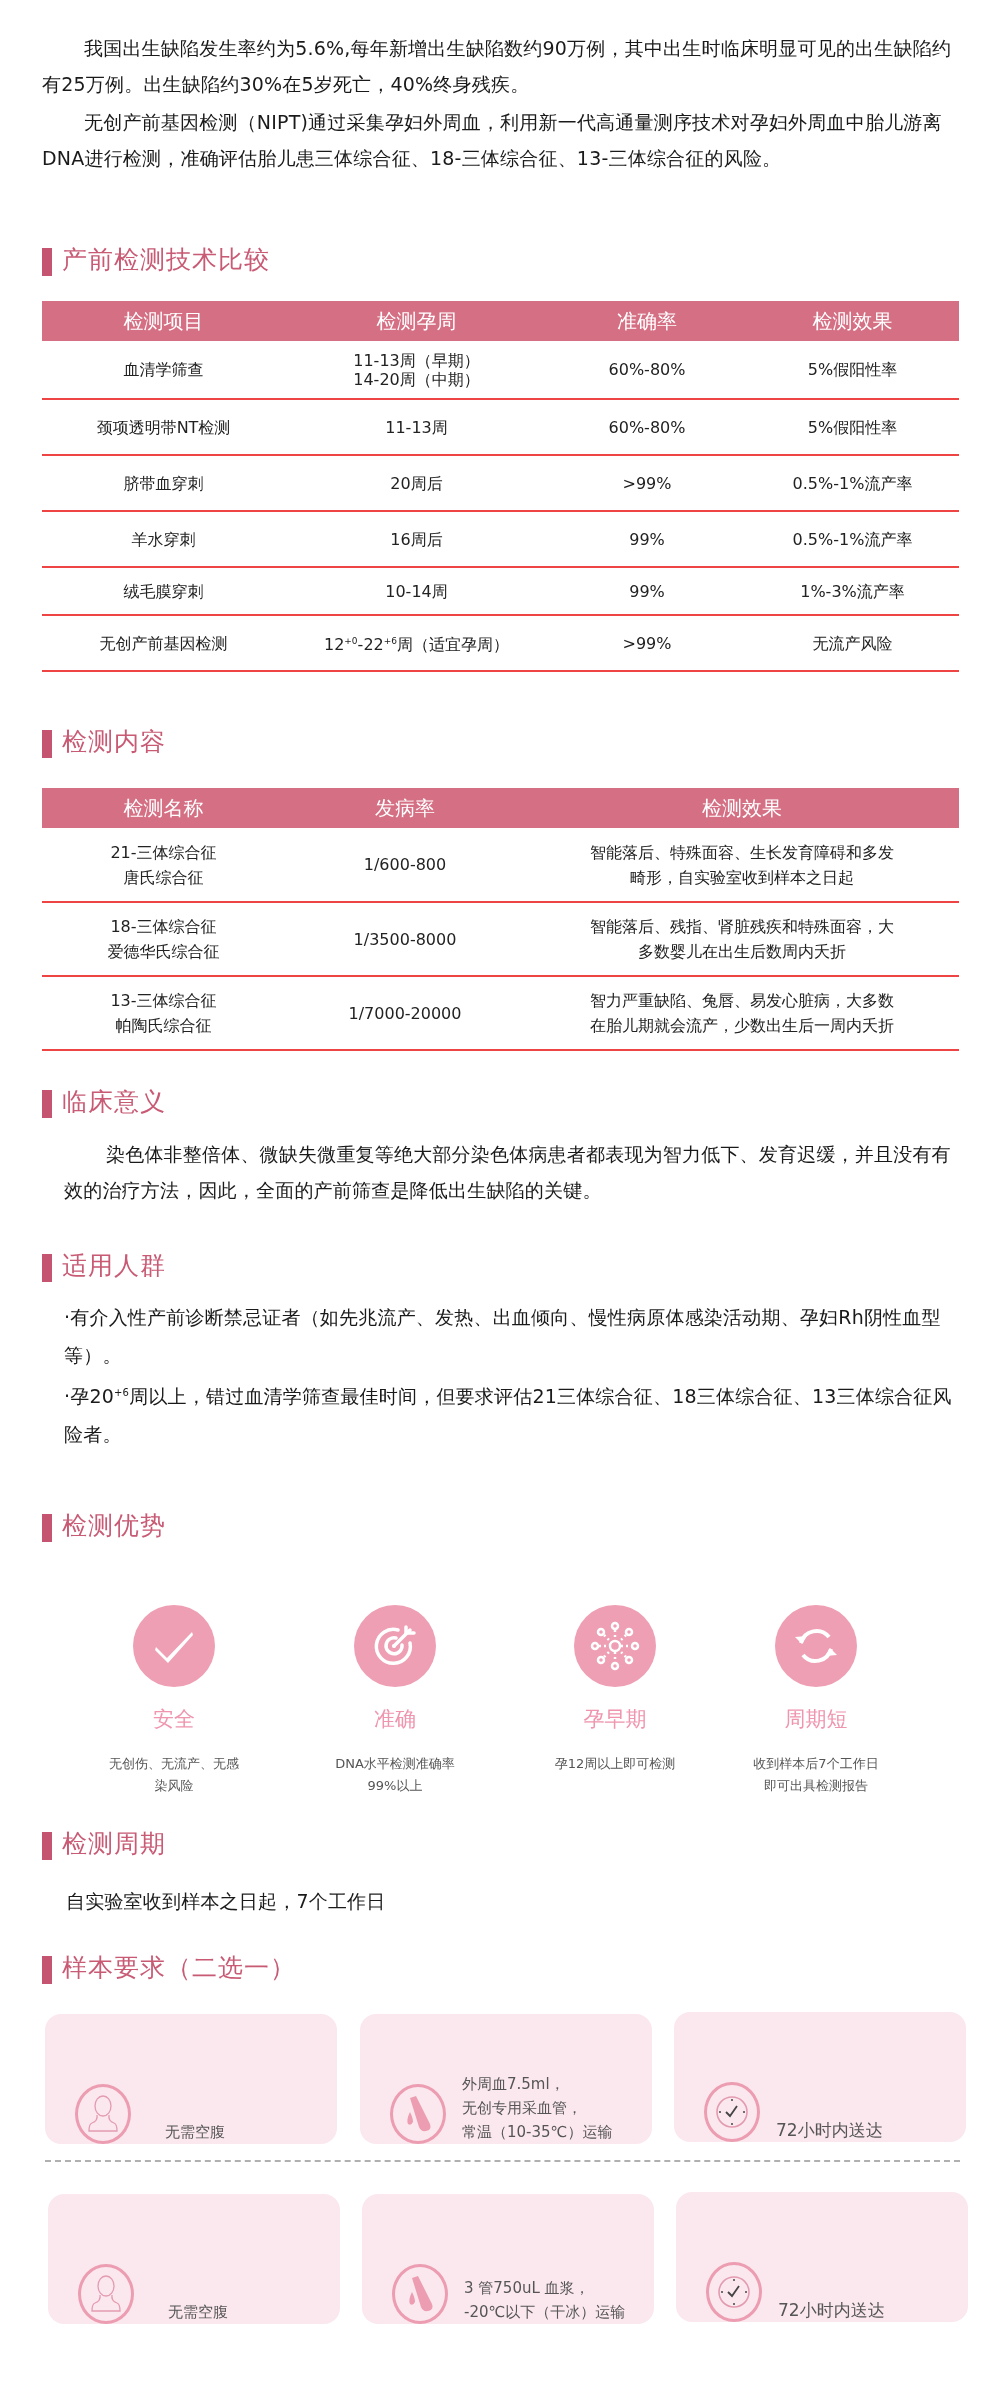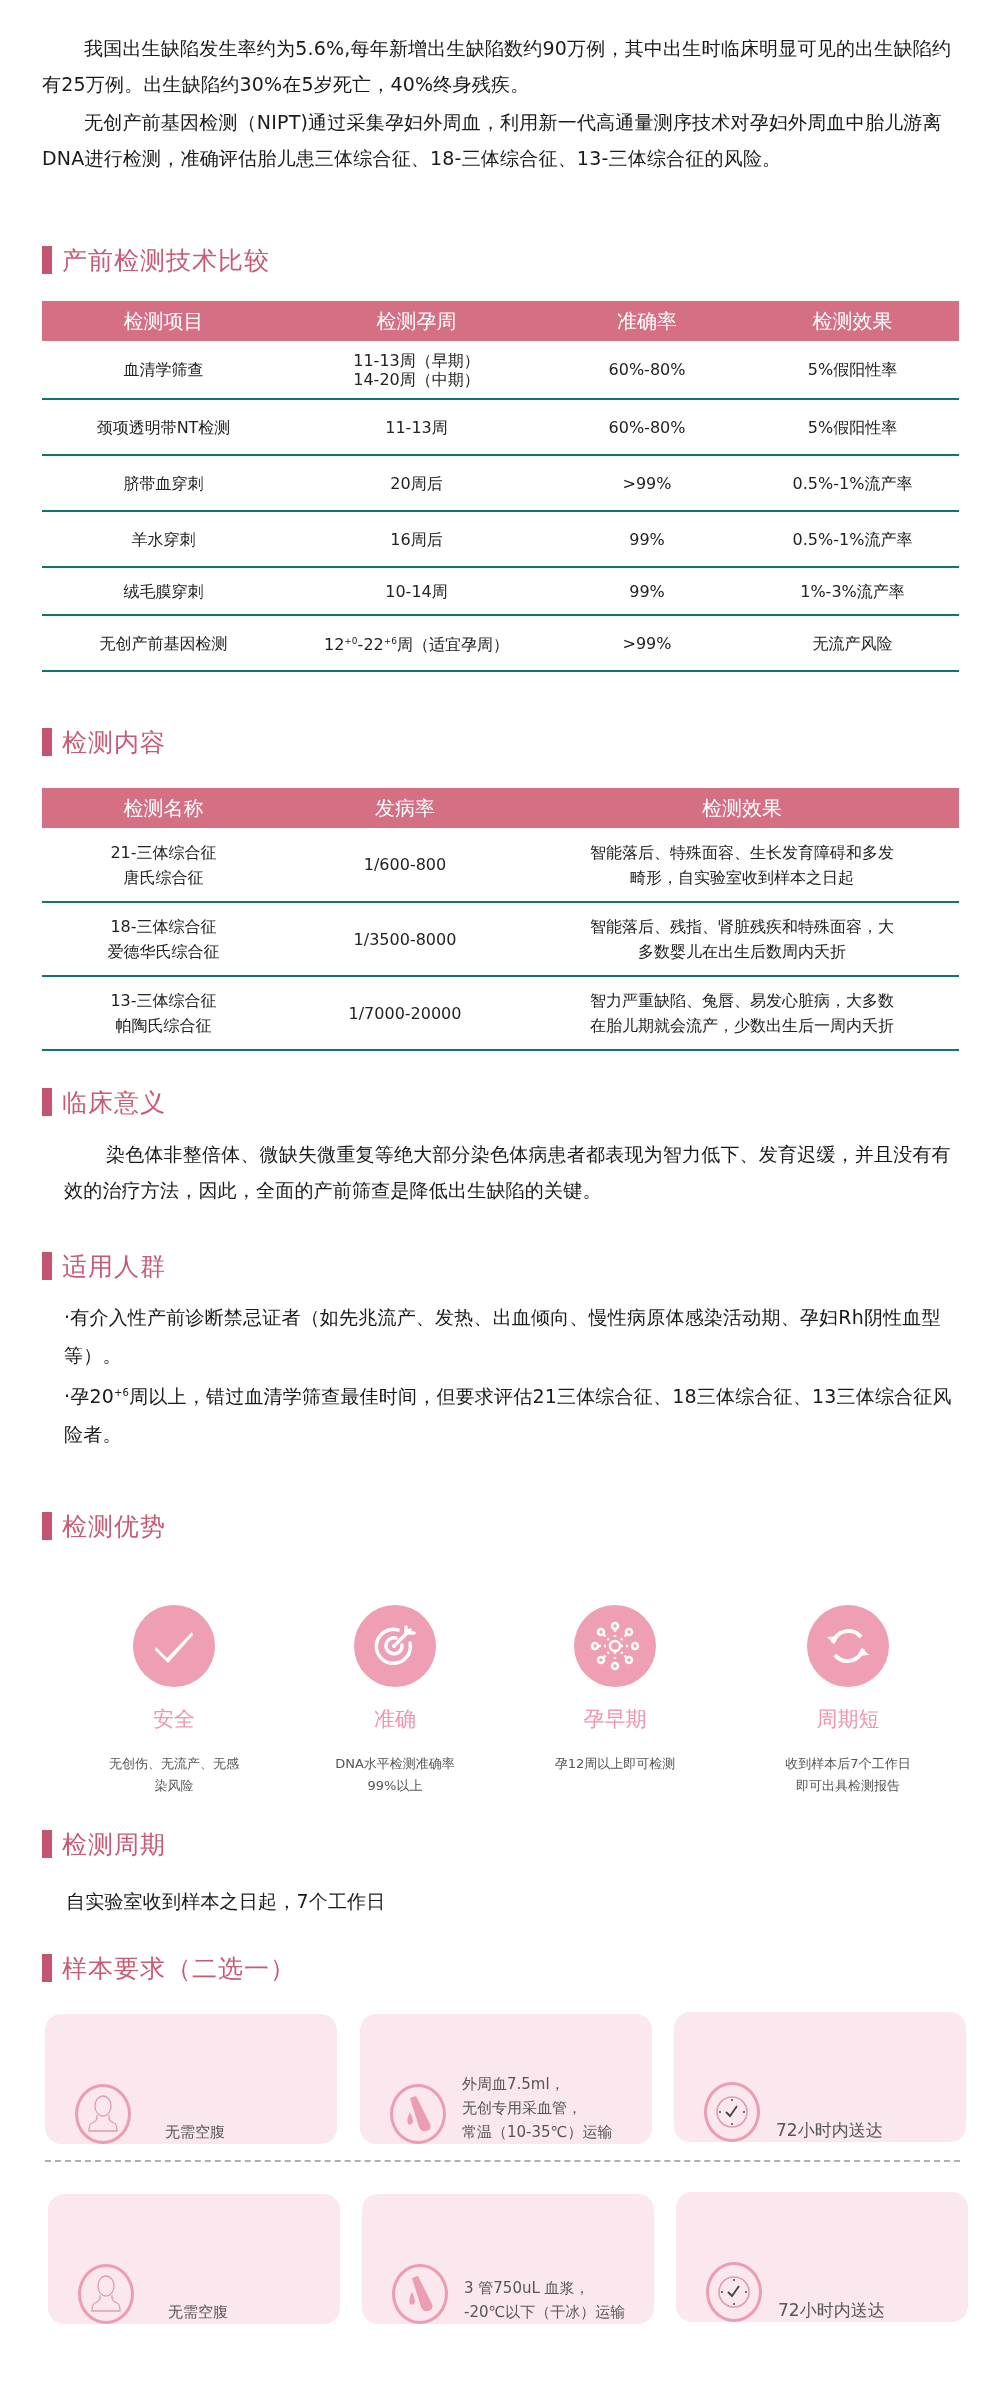--- a/index.html
+++ b/index.html
@@ -1,25 +1,25 @@
 <!DOCTYPE html>
 <html><head>
 <meta charset="utf-8">
 <style>
   * { box-sizing: border-box; margin: 0; padding: 0; }
   html, body { width: 1000px; background: #ffffff; }
   body { font-family: "DejaVu Sans", "Liberation Sans", sans-serif; color: #222; position: relative; height: 2397px; overflow: hidden; }
   .para { position: absolute; left: 42px; width: 920px; font-size: 19px; line-height: 36px; color: #1a1a1a; letter-spacing: 0.2px; }
   .para .indent { display: inline-block; width: 42px; }
-  .sec-title { position: absolute; left: 42px; height: 32px; display: flex; align-items: center; font-size: 25px; color: #c85a74; letter-spacing: 1px; }
+  .sec-title { position: absolute; left: 42px; height: 32px; display: flex; align-items: flex-end; font-size: 25px; color: #c85a74; letter-spacing: 1px; }
   .sec-title .bar { width: 10px; height: 28px; background: #c4546f; margin-right: 10px; }
   table.cmp { position: absolute; left: 42px; width: 917px; border-collapse: collapse; font-size: 16px; color: #222; }
   table.cmp thead tr { background: #d56f84; }
   table.cmp th { color: #fff; font-weight: normal; font-size: 20px; height: 40px; }
-  table.cmp td { text-align: center; border-bottom: 2px solid #0f766e; line-height: 19px; }
+  table.cmp td { text-align: center; border-bottom: 2px solid #ef4444; line-height: 19px; }
   .adv { position: absolute; width: 200px; text-align: center; }
   .adv .circle { width: 82px; height: 82px; border-radius: 50%; background: #ee9fb4; margin: 0 auto; display: flex; align-items: center; justify-content: center; }
   .adv .t { margin-top: 18px; font-size: 21px; color: #ef95ae; }
   .adv .d { font-size: 13px; color: #555; line-height: 22px; margin-top: 20px; }
   .card { position: absolute; width: 292px; height: 130px; background: #fbe8ef; border-radius: 16px; display: flex; align-items: flex-end; }
   .card .ring { width: 56px; height: 60px; border: 3px solid #ec9db1; border-radius: 50%; margin-left: 30px; flex: 0 0 auto; display: flex; align-items: center; justify-content: center; }
   .card .txt { margin-left: 16px; font-size: 15px; color: #555; line-height: 24px; }
   .dash { position: absolute; left: 45px; width: 915px; top: 2160px; border-top: 2px dashed #b0b0b0; }
 </style>
 </head>
@@ -212,21 +212,21 @@
           <path d="M26 10 V20 M26 32 V42 M10 26 H20 M32 26 H42 M15 15 L22 22 M37 15 L30 22 M15 37 L22 30 M37 37 L30 30"></path>
         </g>
     </svg>
   </div>
   <div class="t">孕早期</div>
   <div class="d">
       <div>孕12周以上即可检测</div>
     </div>
 </div>
 
-<div class="adv" style="left:748px; top:1605px;">
+<div class="adv" style="left:716px; top:1605px;">
   <div class="circle">
     <svg width="46" height="46" viewBox="0 0 46 46" fill="none" stroke="#fff" stroke-width="4">
       <path d="M36 14 A16 16 0 0 0 8 20"></path>
       <path d="M10 32 A16 16 0 0 0 38 26"></path>
       <path d="M2 14 L9 21 L14 13" fill="#fff" stroke="none"></path>
       <path d="M44 32 L37 25 L32 33" fill="#fff" stroke="none"></path>
     </svg>
   </div>
   <div class="t">周期短</div>
   <div class="d">

